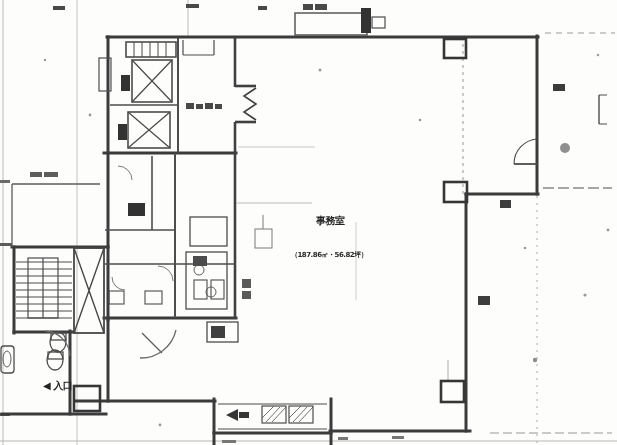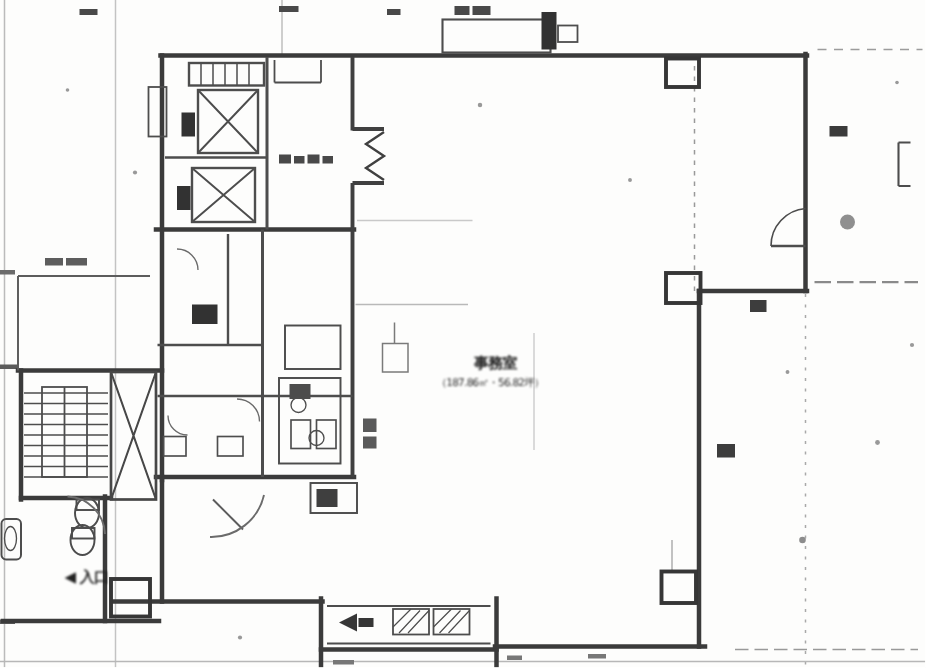--- a/index.html
+++ b/index.html
@@ -2,22 +2,22 @@
 <html><head>
 <meta charset="utf-8">
 <style>
   html,body{margin:0;padding:0;background:#ffffff;}
   .page{position:relative;width:617px;height:445px;overflow:hidden;background:#fdfdfc;
         font-family:"DejaVu Sans",sans-serif;}
   .plan{position:absolute;inset:0;filter:blur(0.4px) contrast(0.96);}
   svg{position:absolute;left:0;top:0;}
   .lbl{position:absolute;color:#1e1e1e;filter:blur(0.7px);white-space:nowrap;
        font-weight:bold;letter-spacing:-0.5px;line-height:1;}
-  #office-label{left:316px;top:238px;font-size:10px;}
-  #office-area{left:291px;top:252px;font-size:7px;font-weight:normal;}
+  #office-label{left:316px;top:216px;font-size:10px;}
+  #office-area{left:291px;top:252px;font-size:7px;font-weight:bold;}
   #entrance-label{left:14px;top:381px;font-size:10px;margin-left:29px;}
 </style>
 </head>
 <body>
 
 <div class="page">
   <div class="plan">
 
   <svg width="617" height="445" viewBox="0 0 617 445">
 

